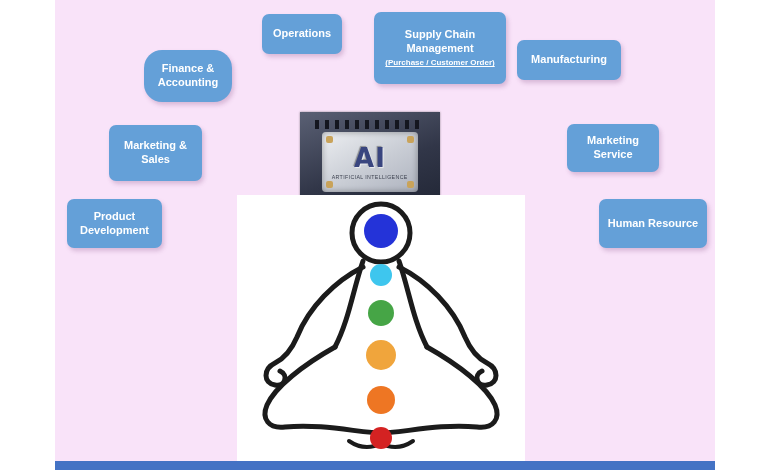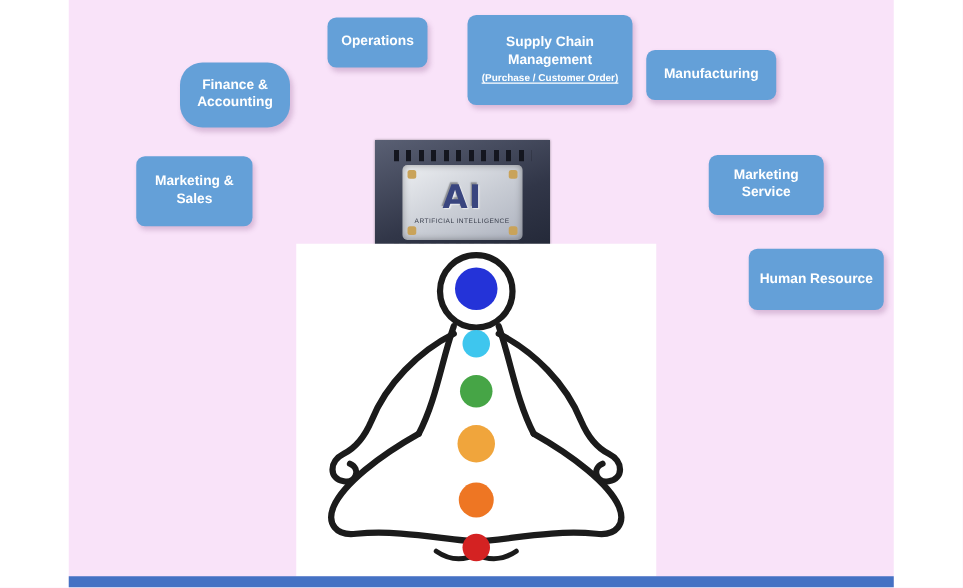--- a/index.html
+++ b/index.html
@@ -100,20 +100,23 @@
   </div>
 
   <div class="label lbl-marketing">
     <span>Marketing &amp; Sales</span>
   </div>
 
   <div class="label lbl-customer">
     <span>Marketing Service</span>
   </div>
 
+  <div class="label lbl-product">
+    <span>Product Development</span>
+  </div>
 
   <div class="label lbl-human">
     <span>Human Resource</span>
   </div>
 
   <div class="chip">
     <div class="chip-pins"></div>
     <div class="chip-body">
       <div class="chip-pads"></div>
       <div class="chip-ai">AI</div>

